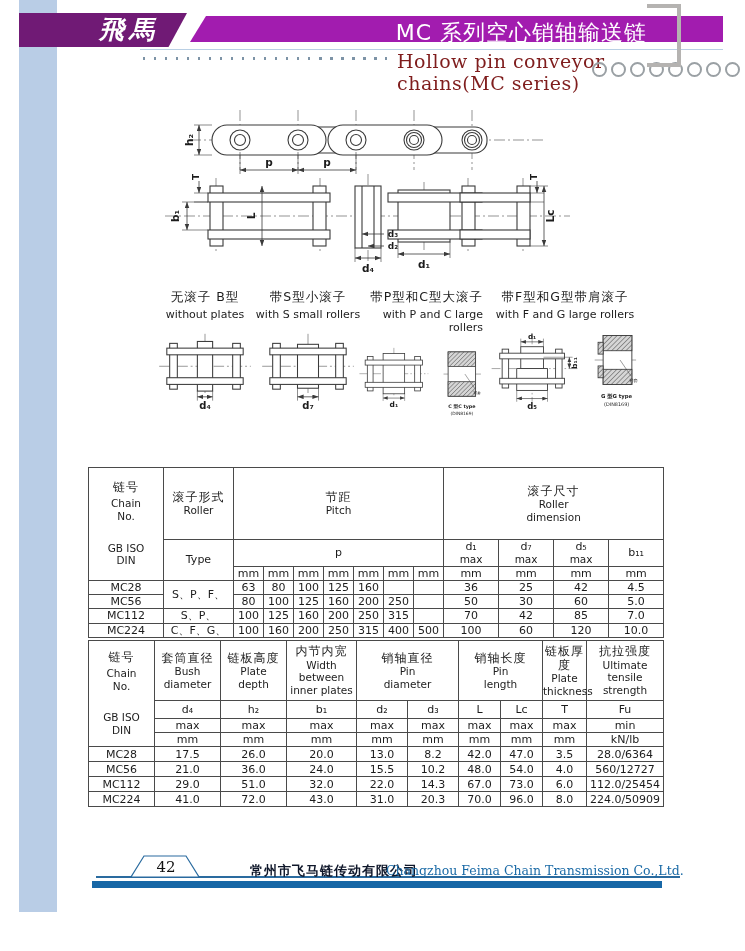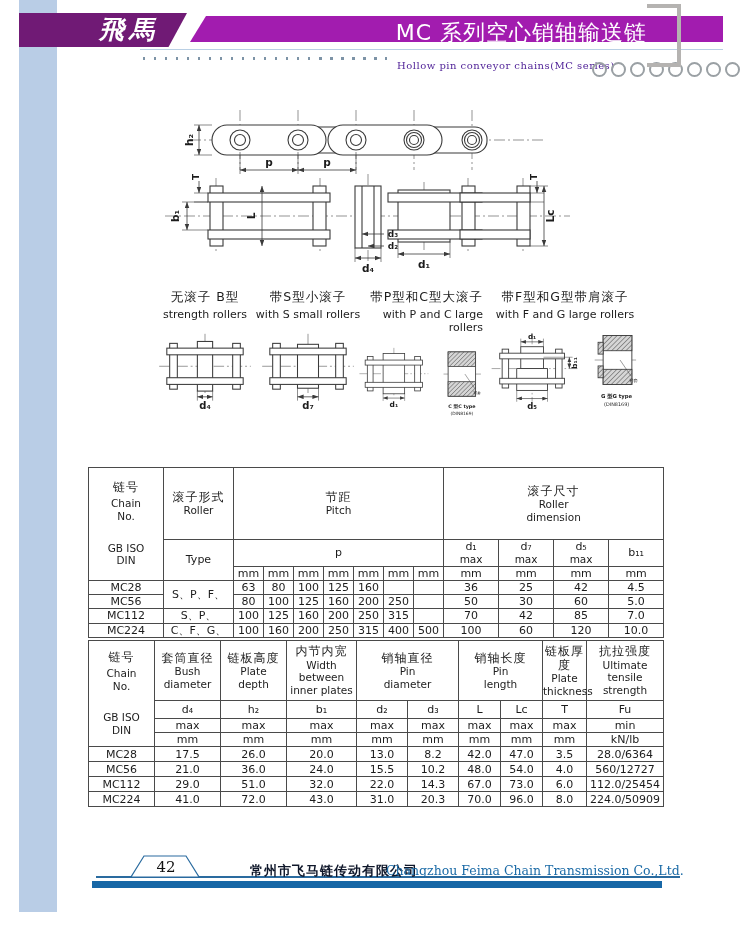--- a/index.html
+++ b/index.html
@@ -15,22 +15,22 @@
         font-size:25px;letter-spacing:5px;}
   .blue-banner{position:absolute;left:190px;top:16px;width:533px;height:26px;background:#a21caf;
         clip-path:polygon(16px 0,100% 0,100% 100%,0 100%);z-index:1;}
   .blue-banner span{display:block;text-align:right;padding-right:76px;line-height:33px;color:#fff;
         font-size:22px;letter-spacing:1px;}
   .bracket{position:absolute;left:647px;top:4px;width:30px;height:55px;z-index:3;
         border-top:4px solid #b5b3b1;border-right:4px solid #b5b3b1;border-bottom:4px solid #b5b3b1;}
   .header-line{position:absolute;left:140px;top:49px;width:583px;height:1px;background:#b9cfe4;}
   .dots{position:absolute;left:143px;top:57px;width:247px;height:3px;
         background:repeating-linear-gradient(90deg,#7d93a6 0 2.5px,transparent 2.5px 11px);}
-  .subtitle{position:absolute;left:397px;top:60px;width:280px;color:#4c1d95;
-        font-family:"DejaVu Serif","Liberation Serif",serif;font-size:10px;letter-spacing:.5px;}
+  .subtitle{position:absolute;left:397px;top:50px;width:280px;color:#7f1d1d;
+        font-family:"DejaVu Serif","Liberation Serif",serif;font-size:19px;letter-spacing:.5px;}
   .circles{position:absolute;left:592px;top:62px;display:flex;gap:4px;}
   .circles i{display:block;width:11px;height:11px;border:2px solid #9aa0a4;border-radius:50%;}
   
   .main-drawing{position:absolute;left:150px;top:90px;}
   svg .ln{stroke:#3a3a3a;stroke-width:1.1;fill:none;}
   svg .part{stroke:#3a3a3a;stroke-width:1.1;fill:#fff;}
   svg .cl{stroke:#666;stroke-width:.7;fill:none;stroke-dasharray:11 3 2 3;}
   svg .dim{stroke:#3a3a3a;stroke-width:.8;fill:none;}
   svg .ext{stroke:#3a3a3a;stroke-width:.6;fill:none;}
   svg text{fill:#1c1c1c;font-family:"DejaVu Sans","Liberation Sans",sans-serif;}
@@ -195,21 +195,21 @@
 
       <line class="ext" x1="380" y1="96" x2="398" y2="96"></line>
       <line class="ext" x1="380" y1="156" x2="398" y2="156"></line>
       <line class="dim" x1="394" y1="96" x2="394" y2="156" marker-start="url(#am)" marker-end="url(#am)"></line>
       <text class="lbl" x="404" y="126" transform="rotate(-90 404 126)">Lc</text>
     </g>
   </svg>
 
   <div class="figure" style="left:145px;width:120px;">
     <div class="fig-cn">无滚子 B型</div>
-    <div class="fig-en">strength rollers</div>
+    <div class="fig-en">without plates</div>
     <div class="fig-art">
       <svg width="96" height="84" viewBox="0 0 100 88">
         <defs>
             <marker id="a1" markerWidth="9" markerHeight="8" refX="8" refY="3" orient="auto-start-reverse">
               <path d="M0,0 L8,3 L0,6 z" fill="#3a3a3a"></path>
             </marker>
           </defs>
         <line class="cl" x1="2" y1="38" x2="98" y2="38"></line>
         <line class="cl" x1="50" y1="4" x2="50" y2="66"></line>
         <rect class="part" x="42" y="12" width="16" height="52"></rect>

